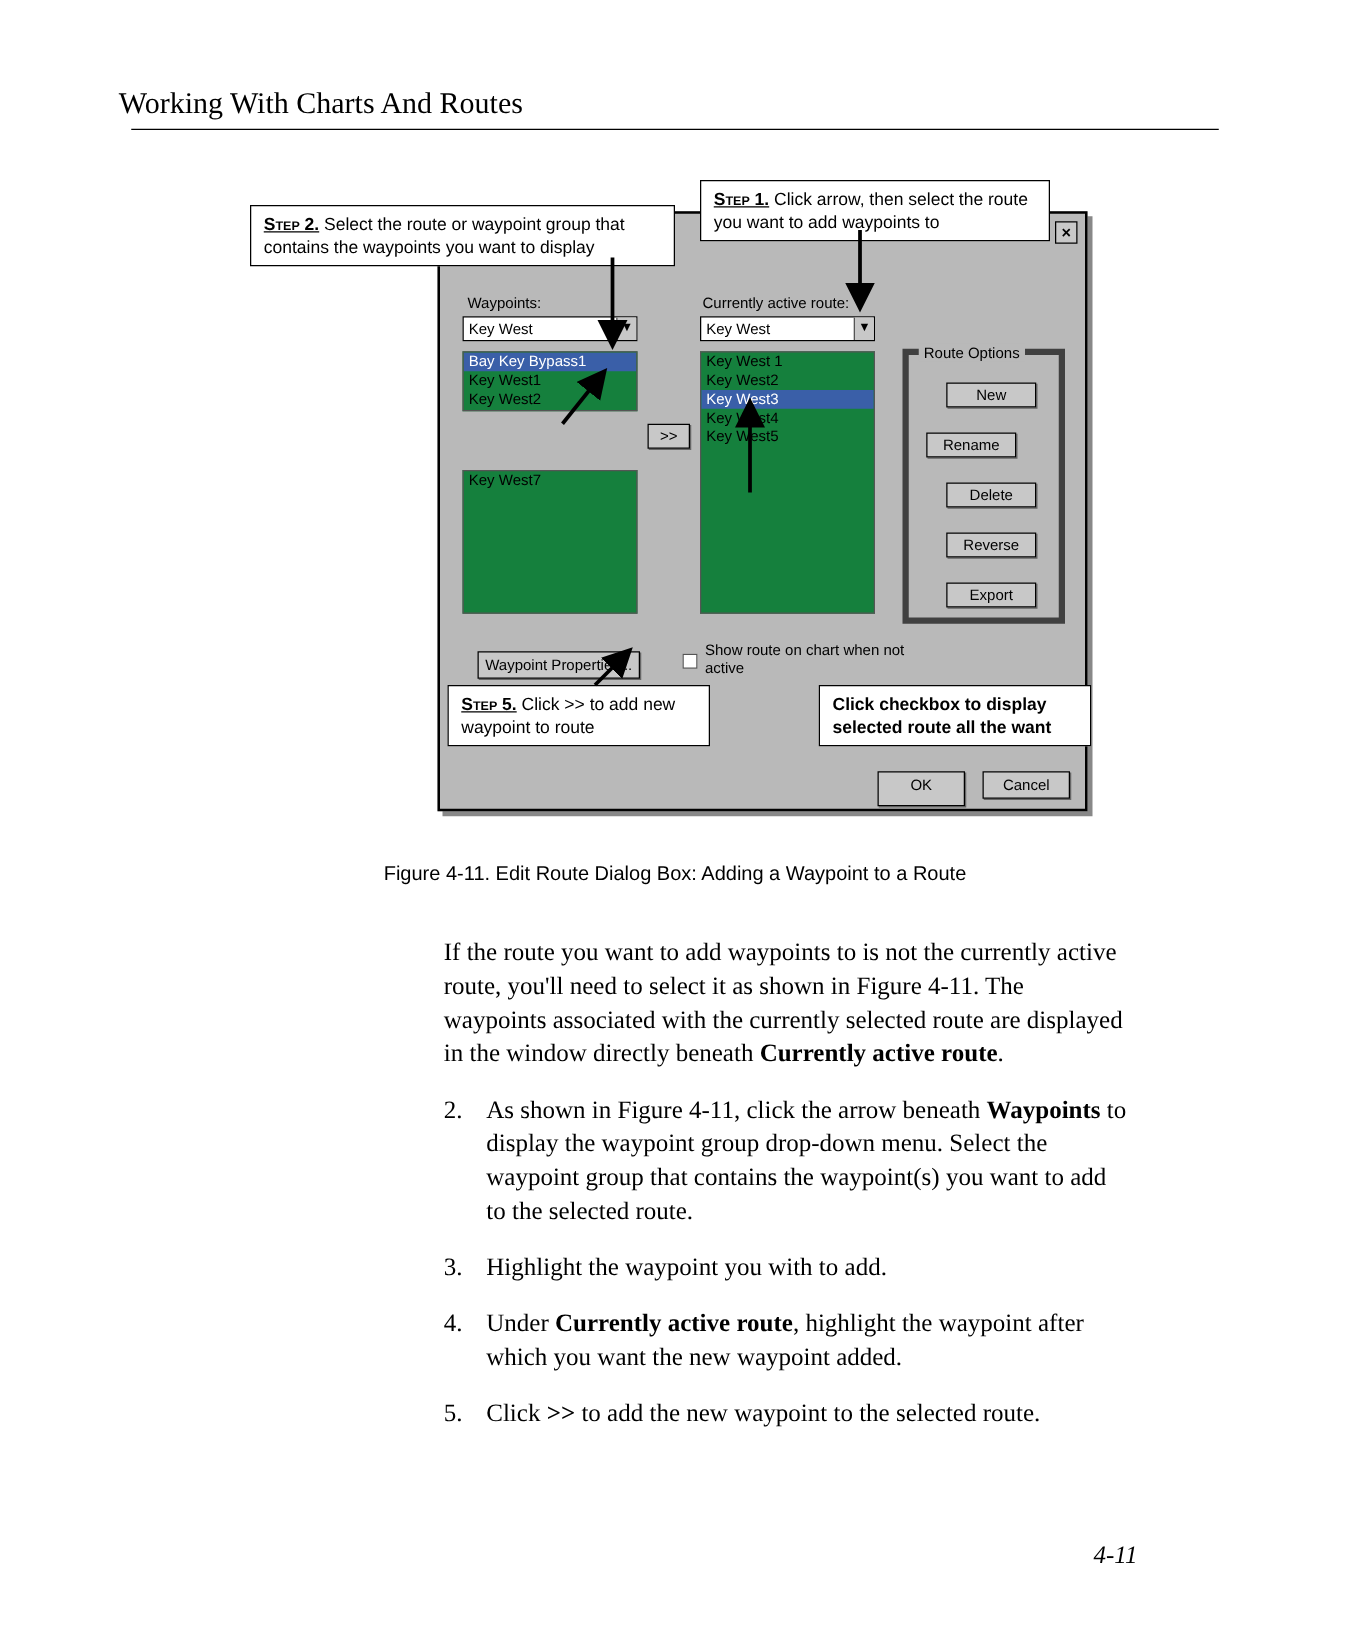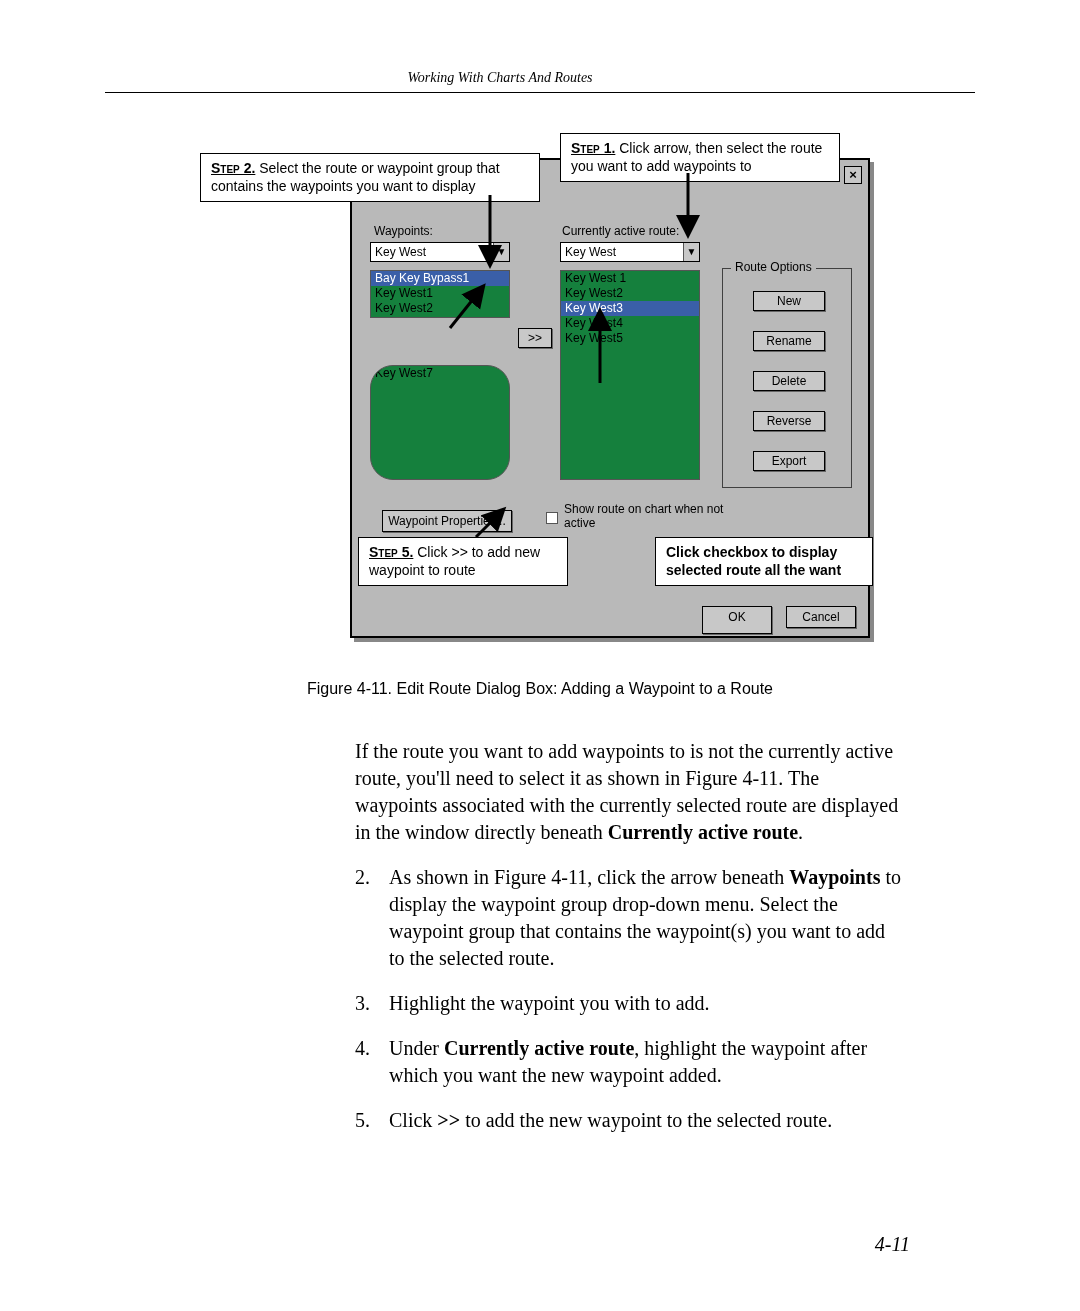--- a/index.html
+++ b/index.html
@@ -9,23 +9,22 @@
     background: #fff;
     color: #000;
   }
   .page {
     width: 1080px;
     height: 1311px;
     position: relative;
     padding: 70px 95px 50px 95px;
   }
   .running-head {
-    font-style: italic;
-    font-size: 14px;
-    text-align: center;
+    font-size: 24px;
+    text-align: left;
     padding-right: 80px;
     margin-bottom: 6px;
   }
   .hr {
     border-top: 1.5px solid #000;
     margin: 0 10px 40px 10px;
   }
 
   
   .figure-wrap {
@@ -86,21 +85,21 @@
     position: absolute;
     background: #c8c8c8;
     border: 1px solid #000;
     box-shadow: 1px 1px 0 #666;
     font: 12px Arial, sans-serif;
     text-align: center;
     cursor: pointer;
   }
   .route-group {
     position: absolute;
-    border: 1px solid #404040;
+    border: 5px solid #404040;
     font: 12px Arial, sans-serif;
   }
   .route-group > span {
     position: absolute; top: -9px; left: 8px;
     background: #b9b9b9; padding: 0 4px;
   }
   .chk {
     position: absolute;
     width: 12px; height: 12px;
     background: #fff; border: 1px solid #555;
@@ -179,30 +178,30 @@
           <div class="row">Key West1</div>
           <div class="row">Key West2</div>
         </div>
       <div class="listbox" id="rt-list" style="left:208px; top:110px; width:140px; height:210px;">
           <div class="row">Key West 1</div>
           <div class="row">Key West2</div>
           <div class="row sel">Key West3</div>
           <div class="row">Key West4</div>
           <div class="row">Key West5</div>
         </div>
-      <div class="listbox" id="low-list" style="left:18px; top:205px; width:140px; height:115px;border-radius:23px;">
+      <div class="listbox" id="low-list" style="left:18px; top:205px; width:140px; height:115px;">
           <div class="row">Key West7</div>
         </div>
 
       <div class="btn" style="left:166px; top:168px; width:34px; height:20px; line-height:18px;">&gt;&gt;</div>
 
       <div class="route-group" style="left:370px; top:108px; width:130px; height:220px;">
         <span>Route Options</span>
         <div class="btn" style="left:30px; top:22px;  width:72px; height:20px; line-height:18px;">New</div>
-        <div class="btn" style="left:30px; top:62px;  width:72px; height:20px; line-height:18px;">Rename</div>
+        <div class="btn" style="left:14px; top:62px;  width:72px; height:20px; line-height:18px;">Rename</div>
         <div class="btn" style="left:30px; top:102px; width:72px; height:20px; line-height:18px;">Delete</div>
         <div class="btn" style="left:30px; top:142px; width:72px; height:20px; line-height:18px;">Reverse</div>
         <div class="btn" style="left:30px; top:182px; width:72px; height:20px; line-height:18px;">Export</div>
       </div>
 
       <div class="btn" style="left:30px; top:350px; width:130px; height:22px; line-height:20px;">Waypoint Properties...</div>
 
       <div class="chk" style="left:194px; top:352px;"></div>
       <div class="dlg-label" style="left:212px; top:342px; width:160px;">Show route on chart when not active</div>
 

